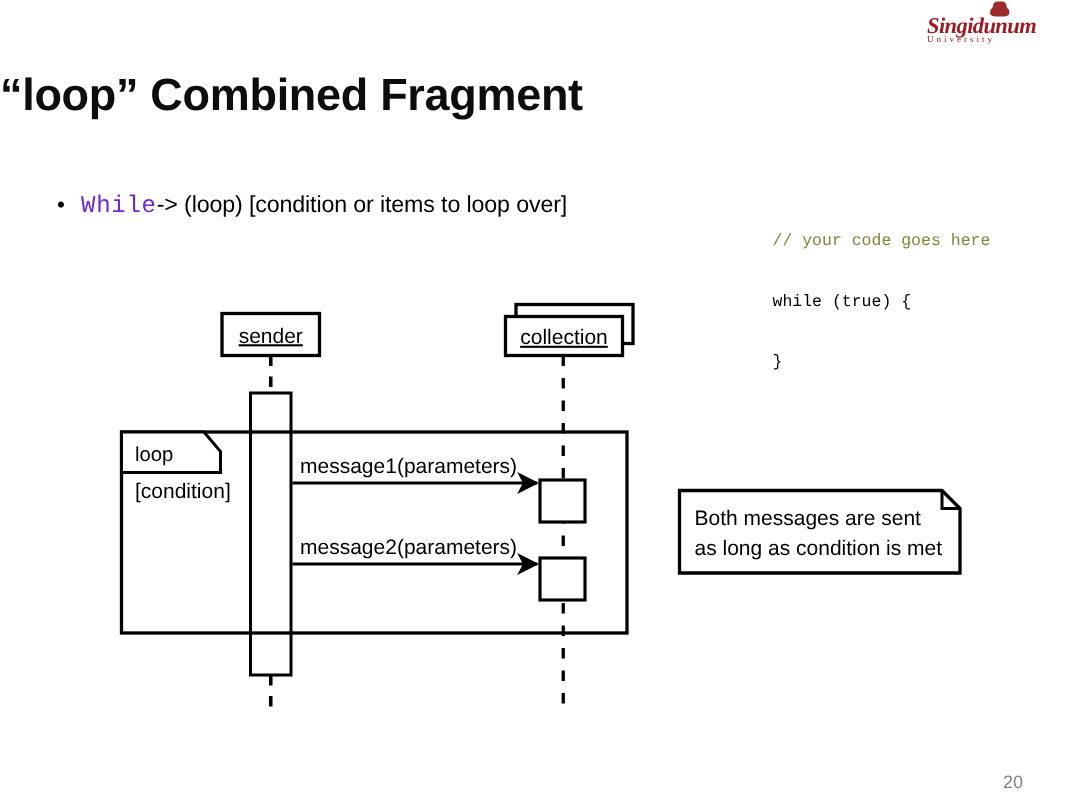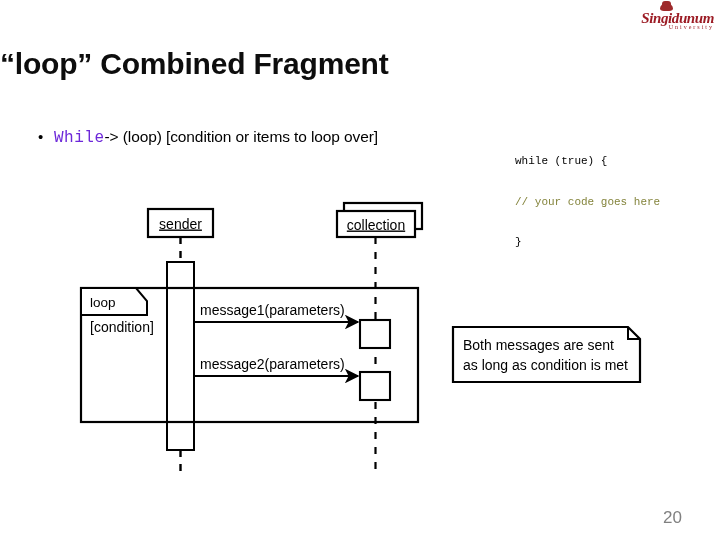--- a/index.html
+++ b/index.html
@@ -15,21 +15,21 @@
     overflow: hidden;
   }
 
   
   #logo {
     position: absolute;
     top: 2px;
     right: 6px;
     width: 96px;
     height: 34px;
-    text-align: right;
+    text-align: left;
     line-height: 1;
   }
   #logo .crest {
     display: block;
     margin: 0 auto 0 auto;
     width: 13px;
     height: 10px;
     position: relative;
   }
   #logo .crest-shape {
@@ -127,21 +127,21 @@
     top: 0;
     width: 720px;
     height: 540px;
   }
 
   
   #page-number {
     position: absolute;
     right: 38px;
     bottom: 12px;
-    font-size: 17px;
+    font-size: 12px;
     color: #808080;
   }
 
   .lbl {
     font-family: "Liberation Sans", sans-serif;
     fill: #000;
   }
 </style>
 </head>
 <body>
@@ -154,22 +154,22 @@
   <span class="uni-sub">University</span>
 </div>
 
 <div id="slide-title">“loop” Combined Fragment</div>
 
 <div id="bullet-row">
   <span class="dot">•</span><span class="mono-kw">While</span><span class="rest">-&gt; (loop) [condition or items to loop over]</span>
 </div>
 
 <div id="code-block">
+  <span class="code-line comment">// your code goes here</span>
   <span class="code-line">while (true) {</span>
-  <span class="code-line comment">// your code goes here</span>
   <span class="code-line">}</span>
 </div>
 
 <svg id="diagram" viewBox="0 0 720 540" width="720" height="540" xmlns="http://www.w3.org/2000/svg">
 
   <g>
     <rect x="148" y="209" width="65" height="28" fill="#fff" stroke="#000" stroke-width="2.2"></rect>
     <text class="lbl" x="180.5" y="228.5" font-size="14" text-anchor="middle" text-decoration="underline">sender</text>
 
     <line x1="180.5" y1="237" x2="180.5" y2="262" stroke="#000" stroke-width="2.4" stroke-dasharray="7,7"></line>

